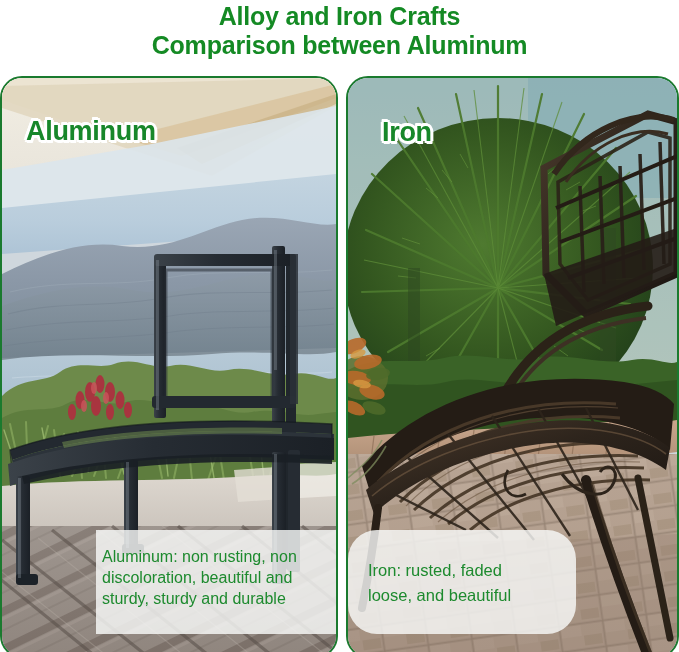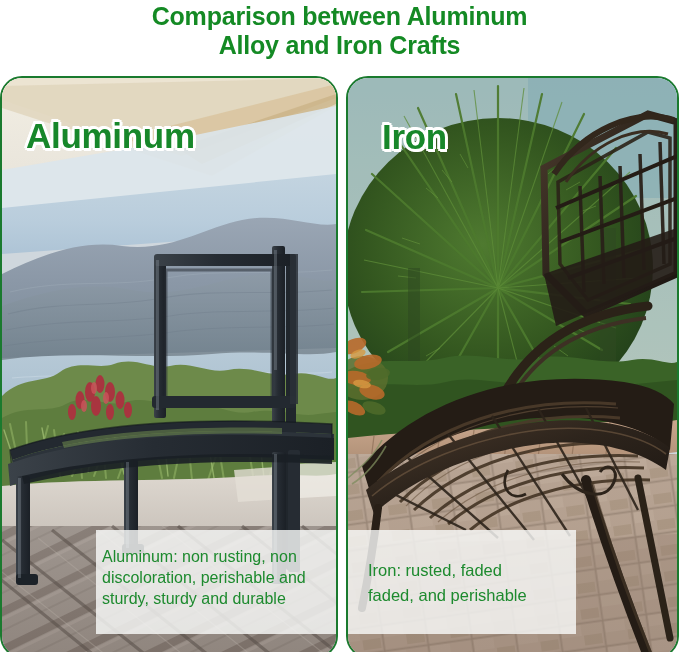--- a/index.html
+++ b/index.html
@@ -41,21 +41,21 @@
   }
   #panel-aluminum { left:0px;  width:338px; }
   #panel-iron     { left:346px; width:333px; }
 
   .scene { position:absolute; inset:0; }
   .scene svg { display:block; width:100%; height:100%; }
 
   
   .panel-label {
     position:absolute;
-    font-size:35px;
+    font-size:27px;
     font-weight:bold;
     color:#17872a;
     letter-spacing:-0.3px;
     text-shadow:
       -2px -2px 0 #fff,  2px -2px 0 #fff,
       -2px  2px 0 #fff,  2px  2px 0 #fff,
       -3px  0   0 #fff,  3px  0   0 #fff,
        0   -3px 0 #fff,  0    3px 0 #fff,
       -2px -3px 0 #fff,  2px  3px 0 #fff;
   }
@@ -72,32 +72,33 @@
   }
   #caption-aluminum {
     left:94px; top:452px; width:244px; height:104px;
     text-align:left;
     padding:16px 6px 0 6px;
   }
   #caption-iron {
     left:0px; top:452px; width:228px; height:104px;
     text-align:left;
     padding:28px 0 0 20px;
+    border-radius:29px;
   }
   .caption .cline { display:block; white-space:nowrap; }
   #caption-iron .cline { font-size:16.5px; line-height:25px; }
 </style>
 </head>
 <body>
 
 <div id="page">
 
   <div class="title-block">
+    <div class="title-line">Alloy and Iron Crafts</div>
     <div class="title-line">Comparison between Aluminum</div>
-    <div class="title-line">Alloy and Iron Crafts</div>
   </div>
 
   <div class="panel" id="panel-aluminum">
 
     <div class="scene">
       <svg viewBox="0 0 334 578" preserveAspectRatio="none">
         <defs>
           <linearGradient id="al-sky" x1="0" y1="0" x2="0" y2="1">
             <stop offset="0%" stop-color="#f2eee3"></stop>
             <stop offset="55%" stop-color="#eae6dc"></stop>
@@ -297,21 +298,21 @@
 
           <path d="M60,364 C120,352 200,348 280,350 L280,356 C200,354 120,358 62,370 Z" fill="#6f8b4e" opacity="0.55"></path>
         </g>
       </svg>
     </div>
 
     <div class="panel-label" id="label-aluminum">Aluminum</div>
 
     <div class="caption" id="caption-aluminum">
       <span class="cline">Aluminum: non rusting, non</span>
-      <span class="cline">discoloration, perishable and</span>
+      <span class="cline">discoloration, beautiful and</span>
       <span class="cline">sturdy, sturdy and durable</span>
     </div>
   </div>
 
   <div class="panel" id="panel-iron">
 
     <div class="scene">
       <svg viewBox="0 0 329 578" preserveAspectRatio="none">
         <defs>
           <linearGradient id="ir-sky" x1="0" y1="0" x2="0" y2="1">
@@ -515,17 +516,17 @@
           <path d="M0,400 C14,388 26,378 34,362"></path>
           <path d="M4,406 C20,396 30,382 38,368"></path>
         </g>
       </svg>
     </div>
 
     <div class="panel-label" id="label-iron">Iron</div>
 
     <div class="caption" id="caption-iron">
       <span class="cline">Iron: rusted, faded</span>
-      <span class="cline">faded, and perishable</span>
+      <span class="cline">loose, and beautiful</span>
     </div>
   </div>
 
 </div>
 
 </body></html>

